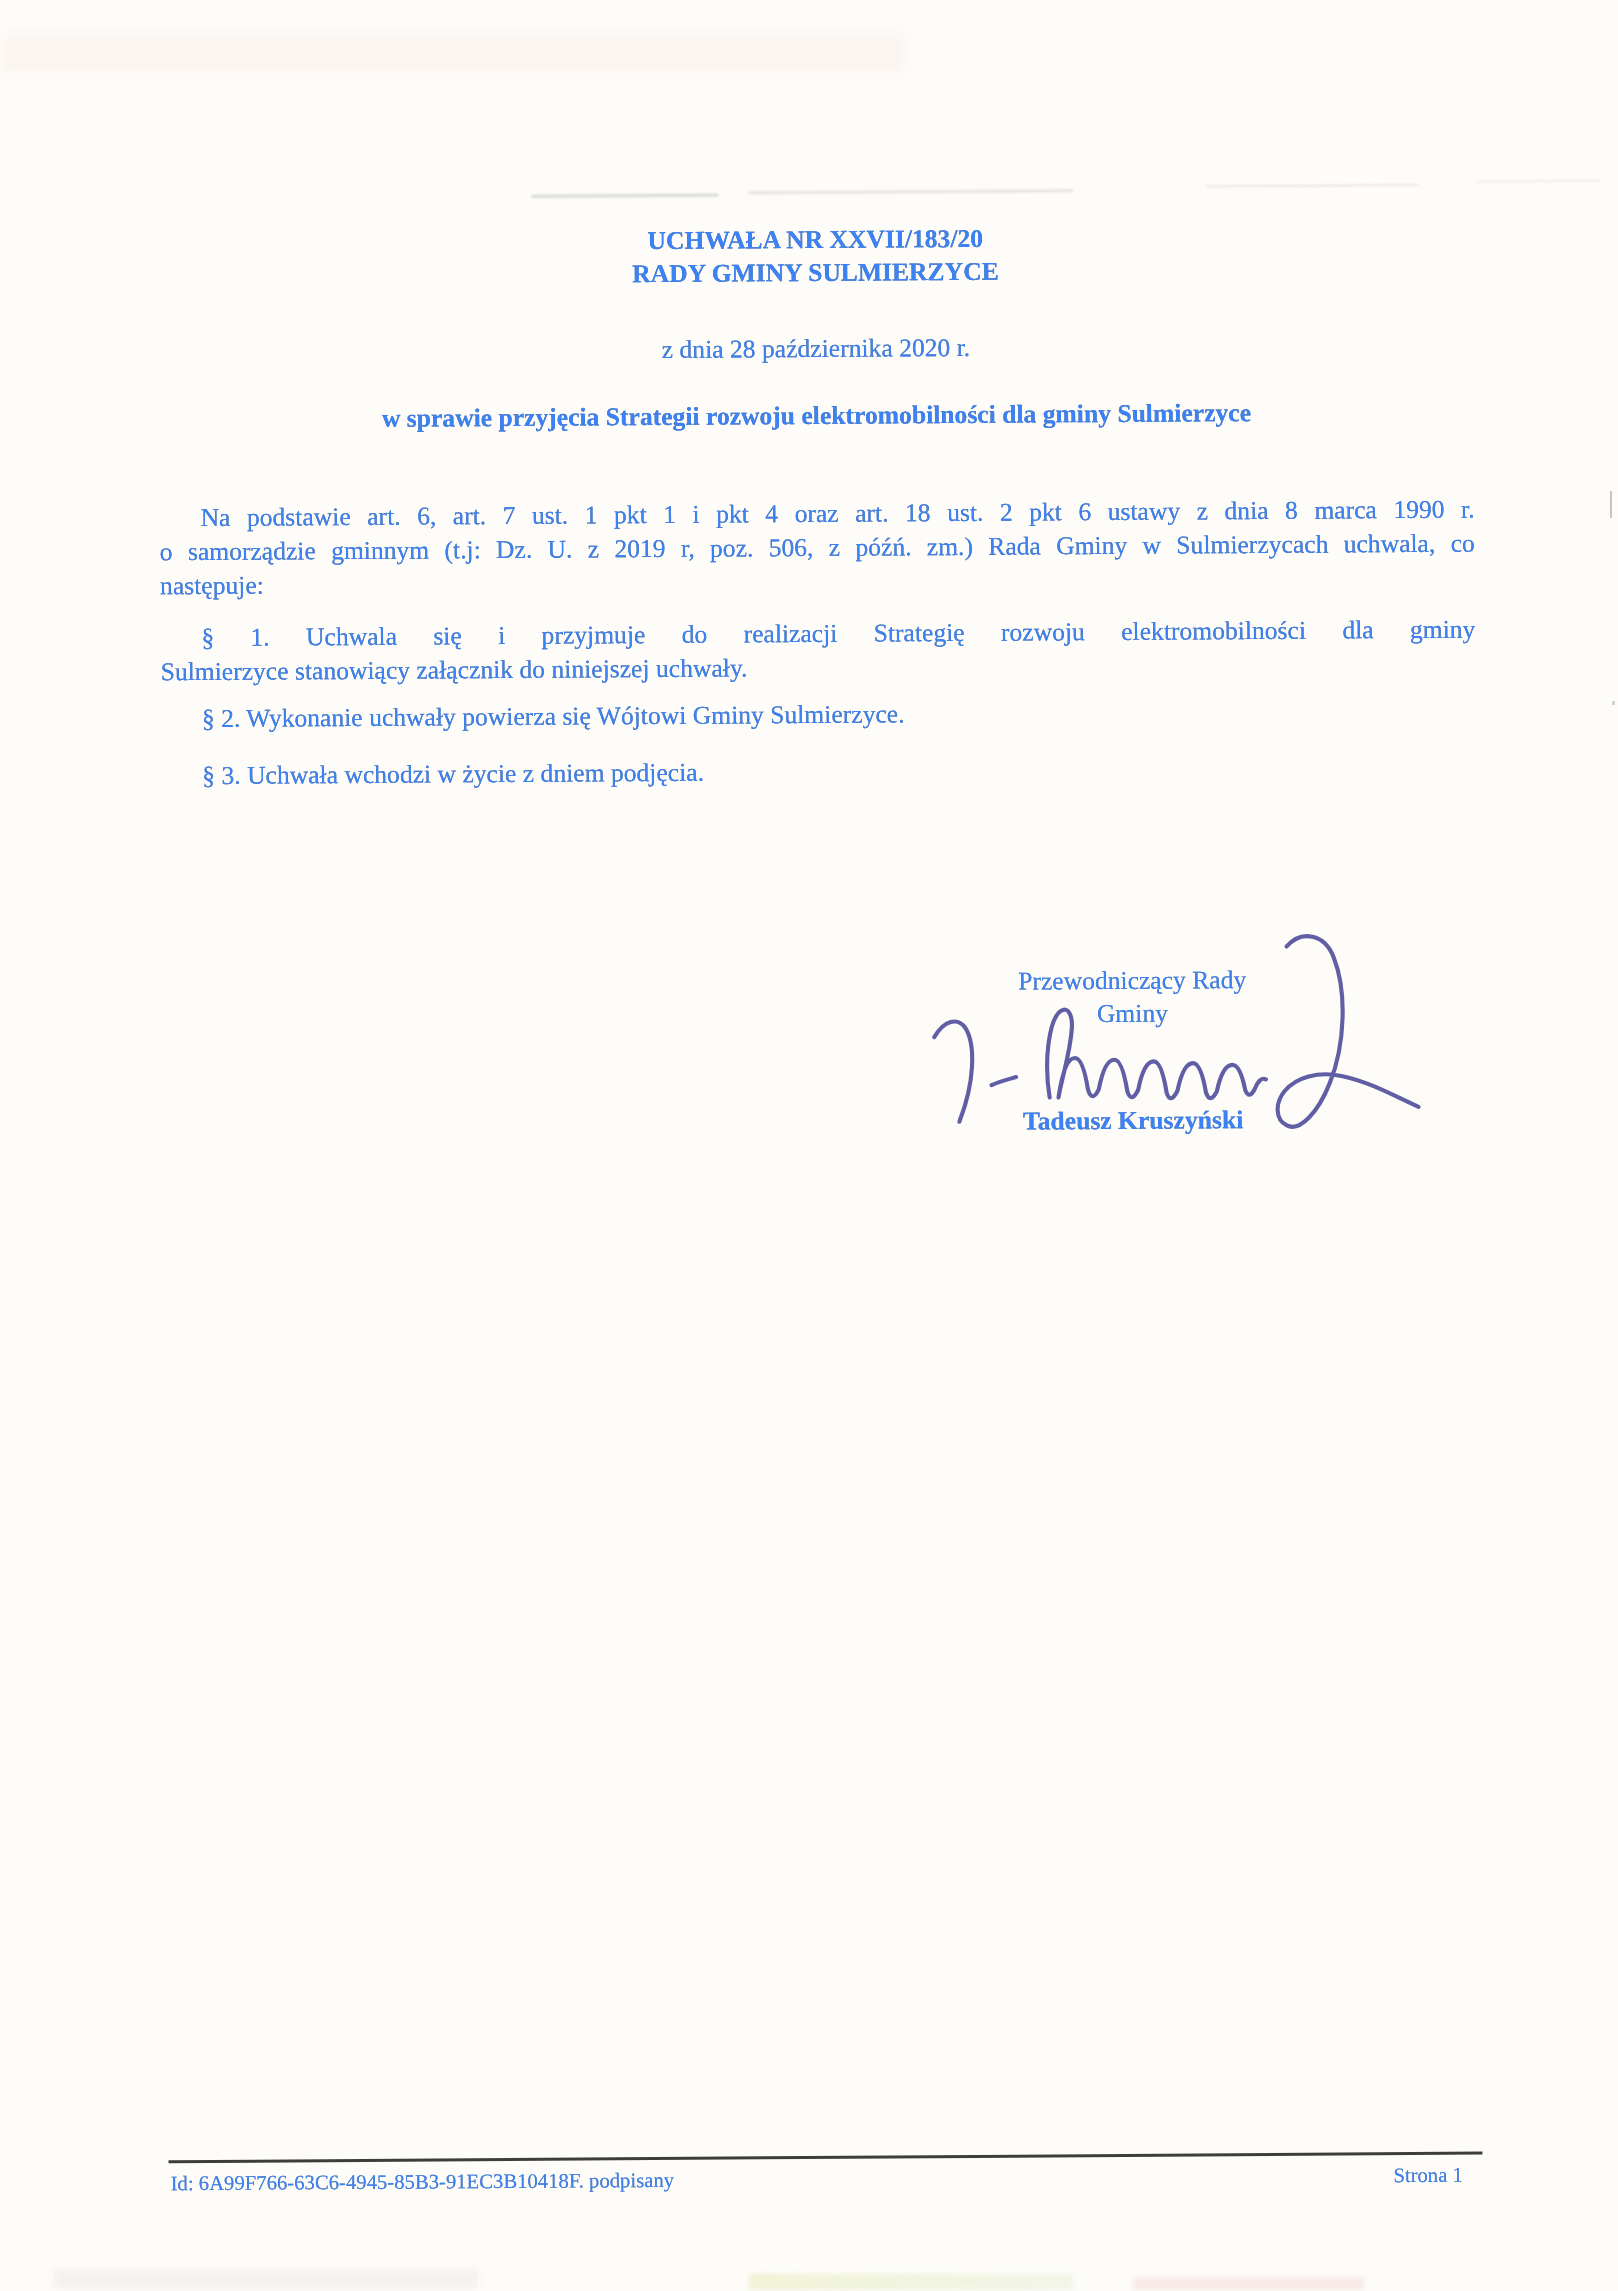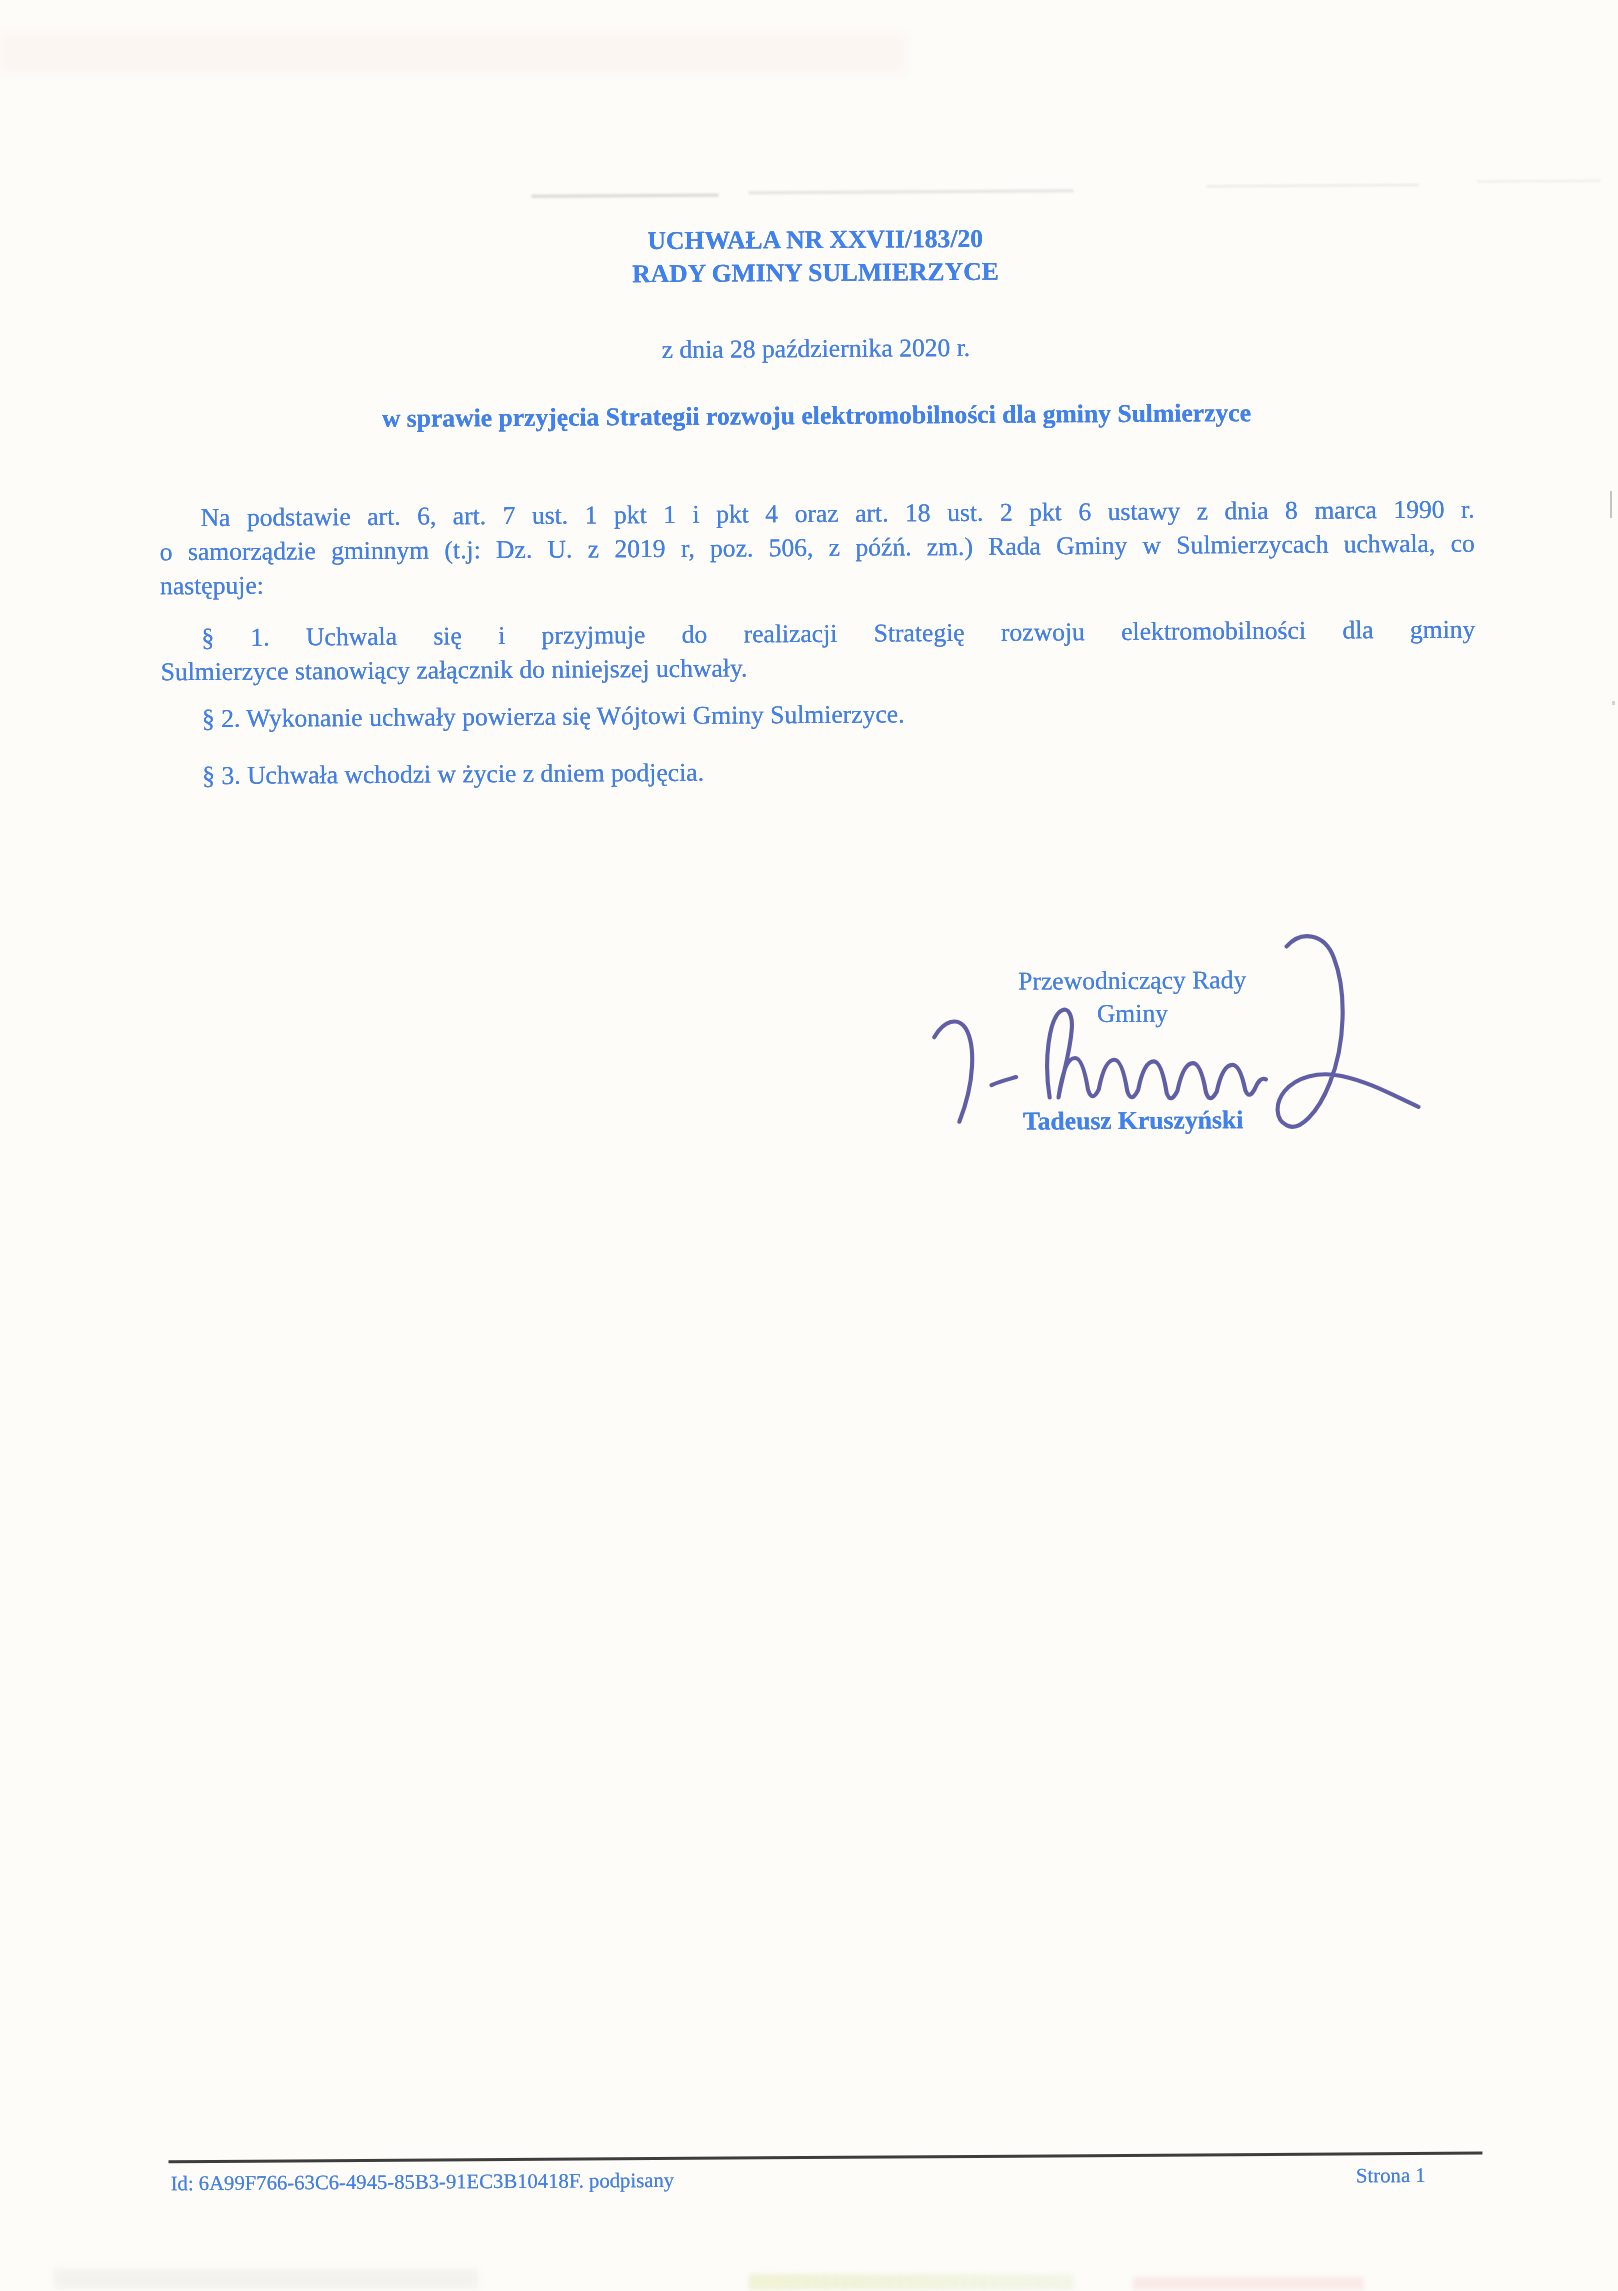--- a/index.html
+++ b/index.html
@@ -96,21 +96,21 @@
                C 420,191 401,211 388,204
                C 376,198 376,181 386,169
                C 398,155 420,149 444,154
                C 472,160 498,175 522,186"></path>
     </svg>
 
     <div class="sig-block bold" style="top:1107px;">Tadeusz Kruszyński</div>
 
     <div class="rule" style="left:161px;top:2156px;width:1314px;height:3px;"></div>
     <div class="footer-text" style="left:163px;top:2167px;">Id: 6A99F766-63C6-4945-85B3-91EC3B10418F. podpisany</div>
-    <div class="footer-text" style="left:1221px;top:2167px;width:197px;text-align:right;">Strona 1</div>
+    <div class="footer-text" style="left:1322px;top:2167px;width:197px;text-align:center;">Strona 1</div>
 
   </div>
 
   <div class="artifact" style="left:0;top:33px;width:906px;height:41px;background:rgba(249,196,186,0.10);filter:blur(4.9px);"></div>
   <div class="artifact" style="left:749px;top:2274px;width:325px;height:15.8px;background:linear-gradient(90deg,rgba(208,218,120,0.28),rgba(180,210,130,0.14));filter:blur(2.5px);"></div>
   <div class="artifact" style="left:1133px;top:2277px;width:231px;height:12.8px;background:rgba(233,172,168,0.22);filter:blur(2.5px);"></div>
   <div class="artifact" style="left:54px;top:2269px;width:424px;height:19.7px;background:rgba(198,190,184,0.16);filter:blur(3px);"></div>
   <div class="artifact" style="left:1610px;top:491px;width:2px;height:26.6px;background:rgba(95,95,95,0.35);"></div>
   <div class="artifact" style="left:1612px;top:701px;width:3px;height:3.9px;background:rgba(120,120,120,0.3);"></div>
 </div>

